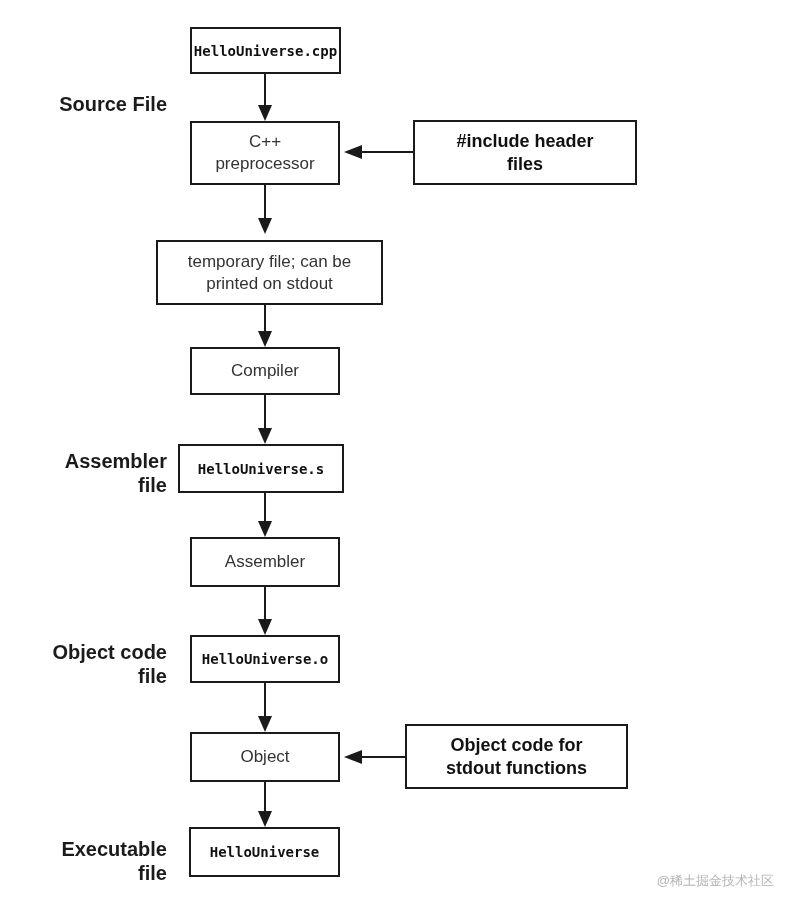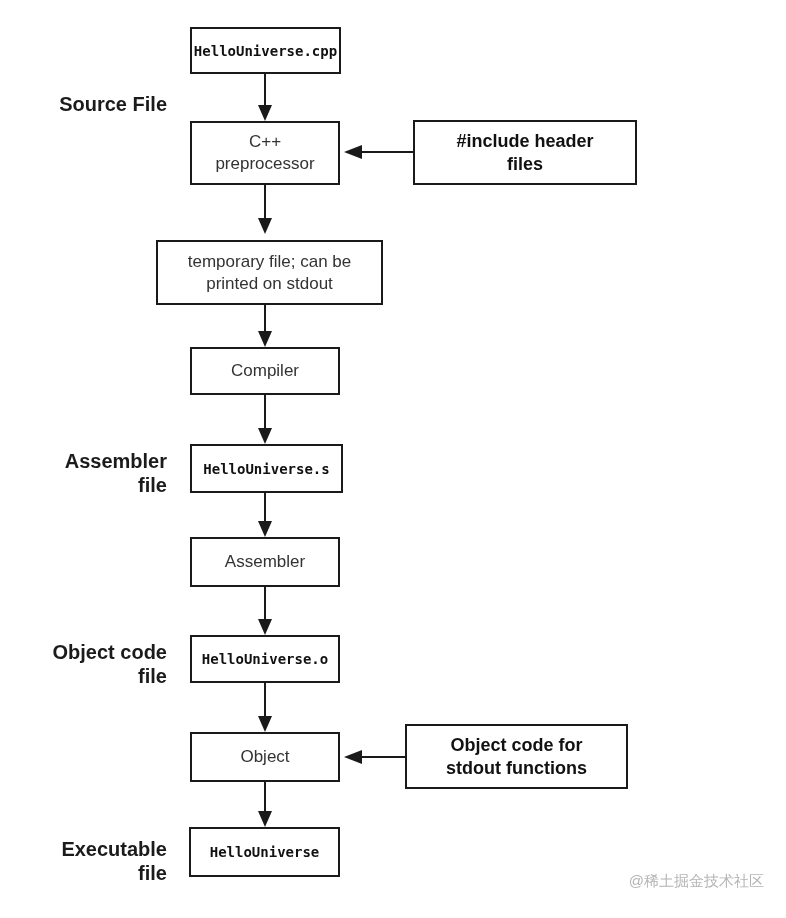--- a/index.html
+++ b/index.html
@@ -67,22 +67,22 @@
     text-align: right;
     font-size: 20px;
     line-height: 24px;
     font-weight: bold;
     color: #1b1b1b;
     white-space: pre-line;
   }
   .watermark {
     position: absolute;
     top: 872px;
-    right: 22px;
-    font-size: 15px;
+    right: 12px;
+    font-size: 13px;
     color: #b5b5b5;
     font-family: "Liberation Sans", sans-serif;
   }
 </style>
 </head>
 <body>
 
 <div class="canvas">
 
   <svg class="arrows" width="786" height="918" viewBox="0 0 786 918">
@@ -154,21 +154,21 @@
 
   <div class="box plain" style="left:156px; top:240px; width:227px; height:65px">
     <span>temporary file; can be
 printed on stdout</span>
   </div>
 
   <div class="box plain" style="left:190px; top:347px; width:150px; height:48px">
     <span>Compiler</span>
   </div>
 
-  <div class="box mono" style="left:190px; top:444px; width:153px; height:49px">
+  <div class="box mono" style="left:178px; top:444px; width:166px; height:49px">
     <span>HelloUniverse.s</span>
   </div>
 
   <div class="box plain" style="left:190px; top:537px; width:150px; height:50px">
     <span>Assembler</span>
   </div>
 
   <div class="box mono" style="left:190px; top:635px; width:150px; height:48px">
     <span>HelloUniverse.o</span>
   </div>

